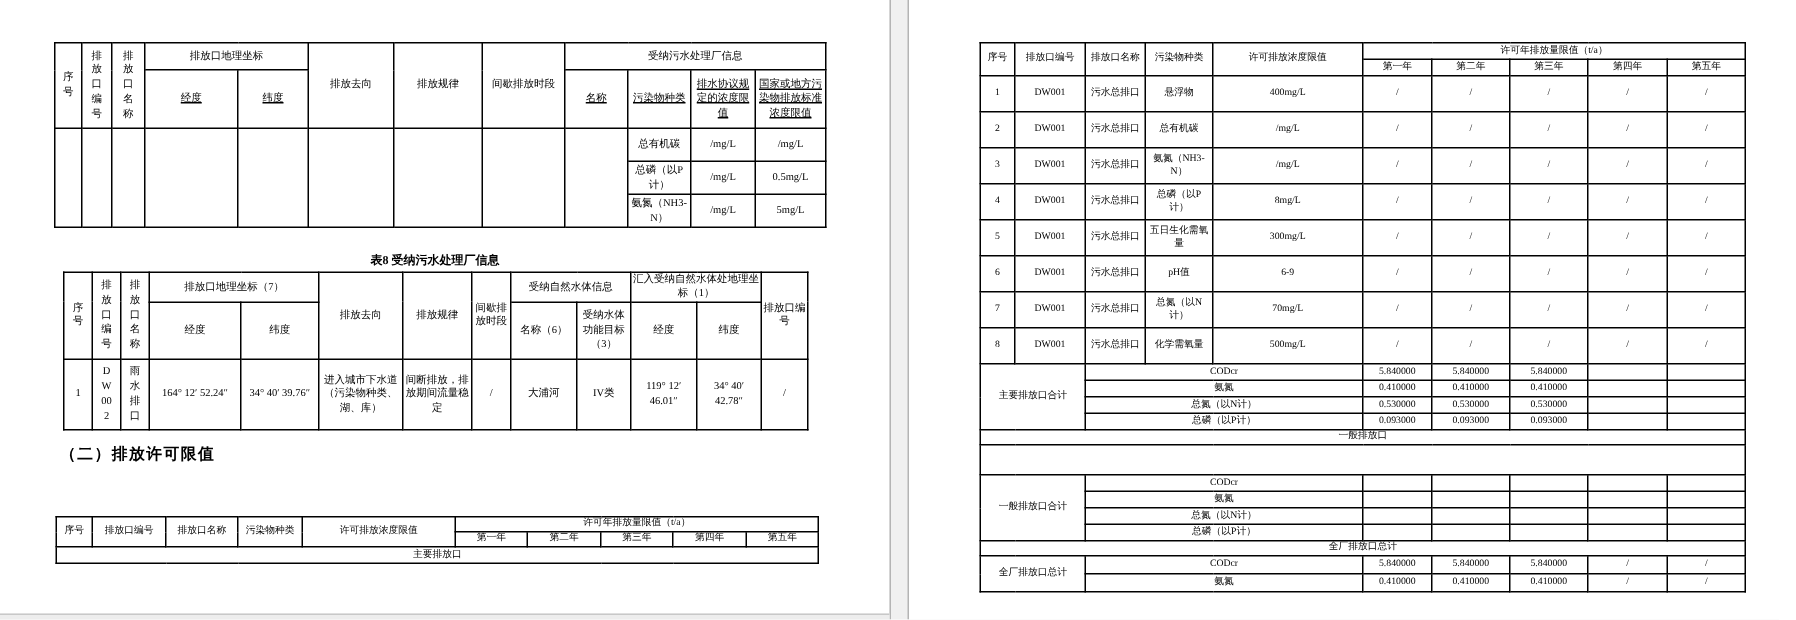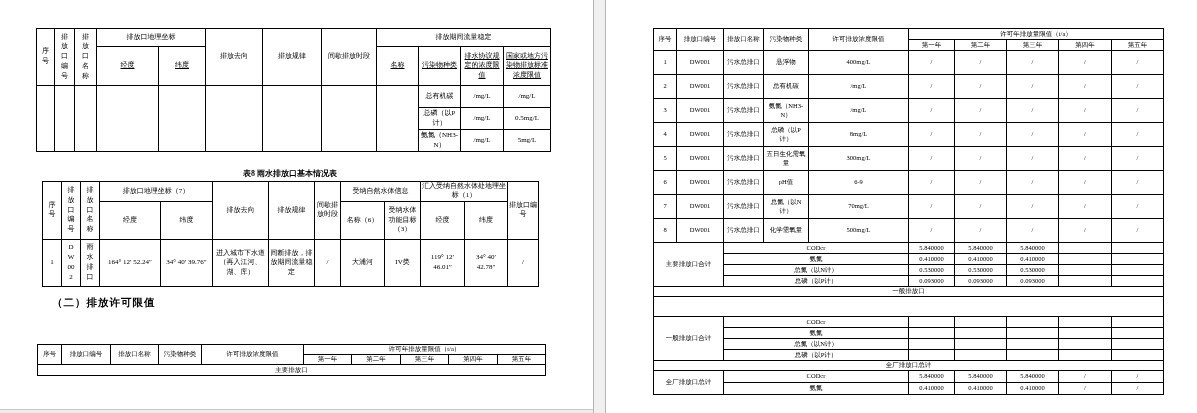--- a/index.html
+++ b/index.html
@@ -20,21 +20,21 @@
   tr.h11 td{height:11px;}
   tr.h17 td{height:17px;}
   tr.h19 td{height:19px;}
   tr.h21 td{height:21px;}
   tr.h23 td{height:23px;}
   tr.h37 td{height:37px;}
   tr.h38 td{height:38px;text-decoration:underline;}
   tr.h46 td{height:46px;}
   .vw{display:inline-block;width:1.06em;word-break:break-all;line-height:1.4;}
   .tbl-title{position:absolute;font-weight:bold;font-size:8px;text-align:center;}
-  .section-heading{position:absolute;font-weight:bold;font-size:10.5px;letter-spacing:1px;margin-left:12px;}
+  .section-heading{position:absolute;font-weight:bold;font-size:10.5px;letter-spacing:1px;}
 </style>
 </head>
 <body>
 
 <div class="viewport">
 
   <div class="page page-left">
 
     <table class="doc t7" style="left:36px;top:28px;width:514px;">
       <colgroup>
@@ -53,21 +53,21 @@
       </colgroup>
       <tbody>
           <tr class="h17">
         <td rowspan="2"><span class="vw">序号</span></td>
         <td rowspan="2"><span class="vw">排放口编号</span></td>
         <td rowspan="2"><span class="vw">排放口名称</span></td>
         <td colspan="2">排放口地理坐标</td>
         <td rowspan="2">排放去向</td>
         <td rowspan="2">排放规律</td>
         <td rowspan="2">间歇排放时段</td>
-        <td colspan="4">排放期间流量稳定</td>
+        <td colspan="4">受纳污水处理厂信息</td>
       </tr>
       <tr class="h38">
         <td>经度</td>
         <td>纬度</td>
         <td>名称</td>
         <td>污染物种类</td>
         <td>排水协议规定的浓度限值</td>
         <td>国家或地方污染物排放标准浓度限值</td>
       </tr>
       <tr class="h21">
@@ -90,21 +90,21 @@
             <td>0.5mg/L</td>
           </tr>
       <tr class="h21">
             <td>氨氮（NH3-N）</td>
             <td>/mg/L</td>
             <td>5mg/L</td>
           </tr>
     </tbody>
       </table>
 
-    <div class="tbl-title" style="left:42px;top:168px;width:496px;">表8 雨水排放口基本情况表</div>
+    <div class="tbl-title" style="left:42px;top:168px;width:496px;">表8 受纳污水处理厂信息</div>
 
     <table class="doc t8" style="left:42px;top:181px;width:496px;">
       <colgroup>
         <col style="width:19px">
           <col style="width:19px">
           <col style="width:19px">
         <col style="width:61px">
           <col style="width:52px">
           <col style="width:56px">
         <col style="width:46px">
@@ -135,21 +135,21 @@
         <td>受纳水体功能目标（3）</td>
         <td>经度</td>
         <td>纬度</td>
       </tr>
       <tr class="h46">
         <td>1</td>
         <td><span class="vw">DW002</span></td>
         <td><span class="vw">雨水排口</span></td>
         <td>164° 12′ 52.24″</td>
         <td>34° 40′ 39.76″</td>
-        <td>进入城市下水道（再入江河、湖、库）</td>
+        <td>进入城市下水道（污染物种类、湖、库）</td>
         <td>间断排放，排放期间流量稳定</td>
         <td>/</td>
         <td>大浦河</td>
         <td>IV类</td>
         <td>119° 12′ 46.01″</td>
         <td>34° 40′ 42.78″</td>
         <td>/</td>
       </tr>
     </tbody>
       </table>

